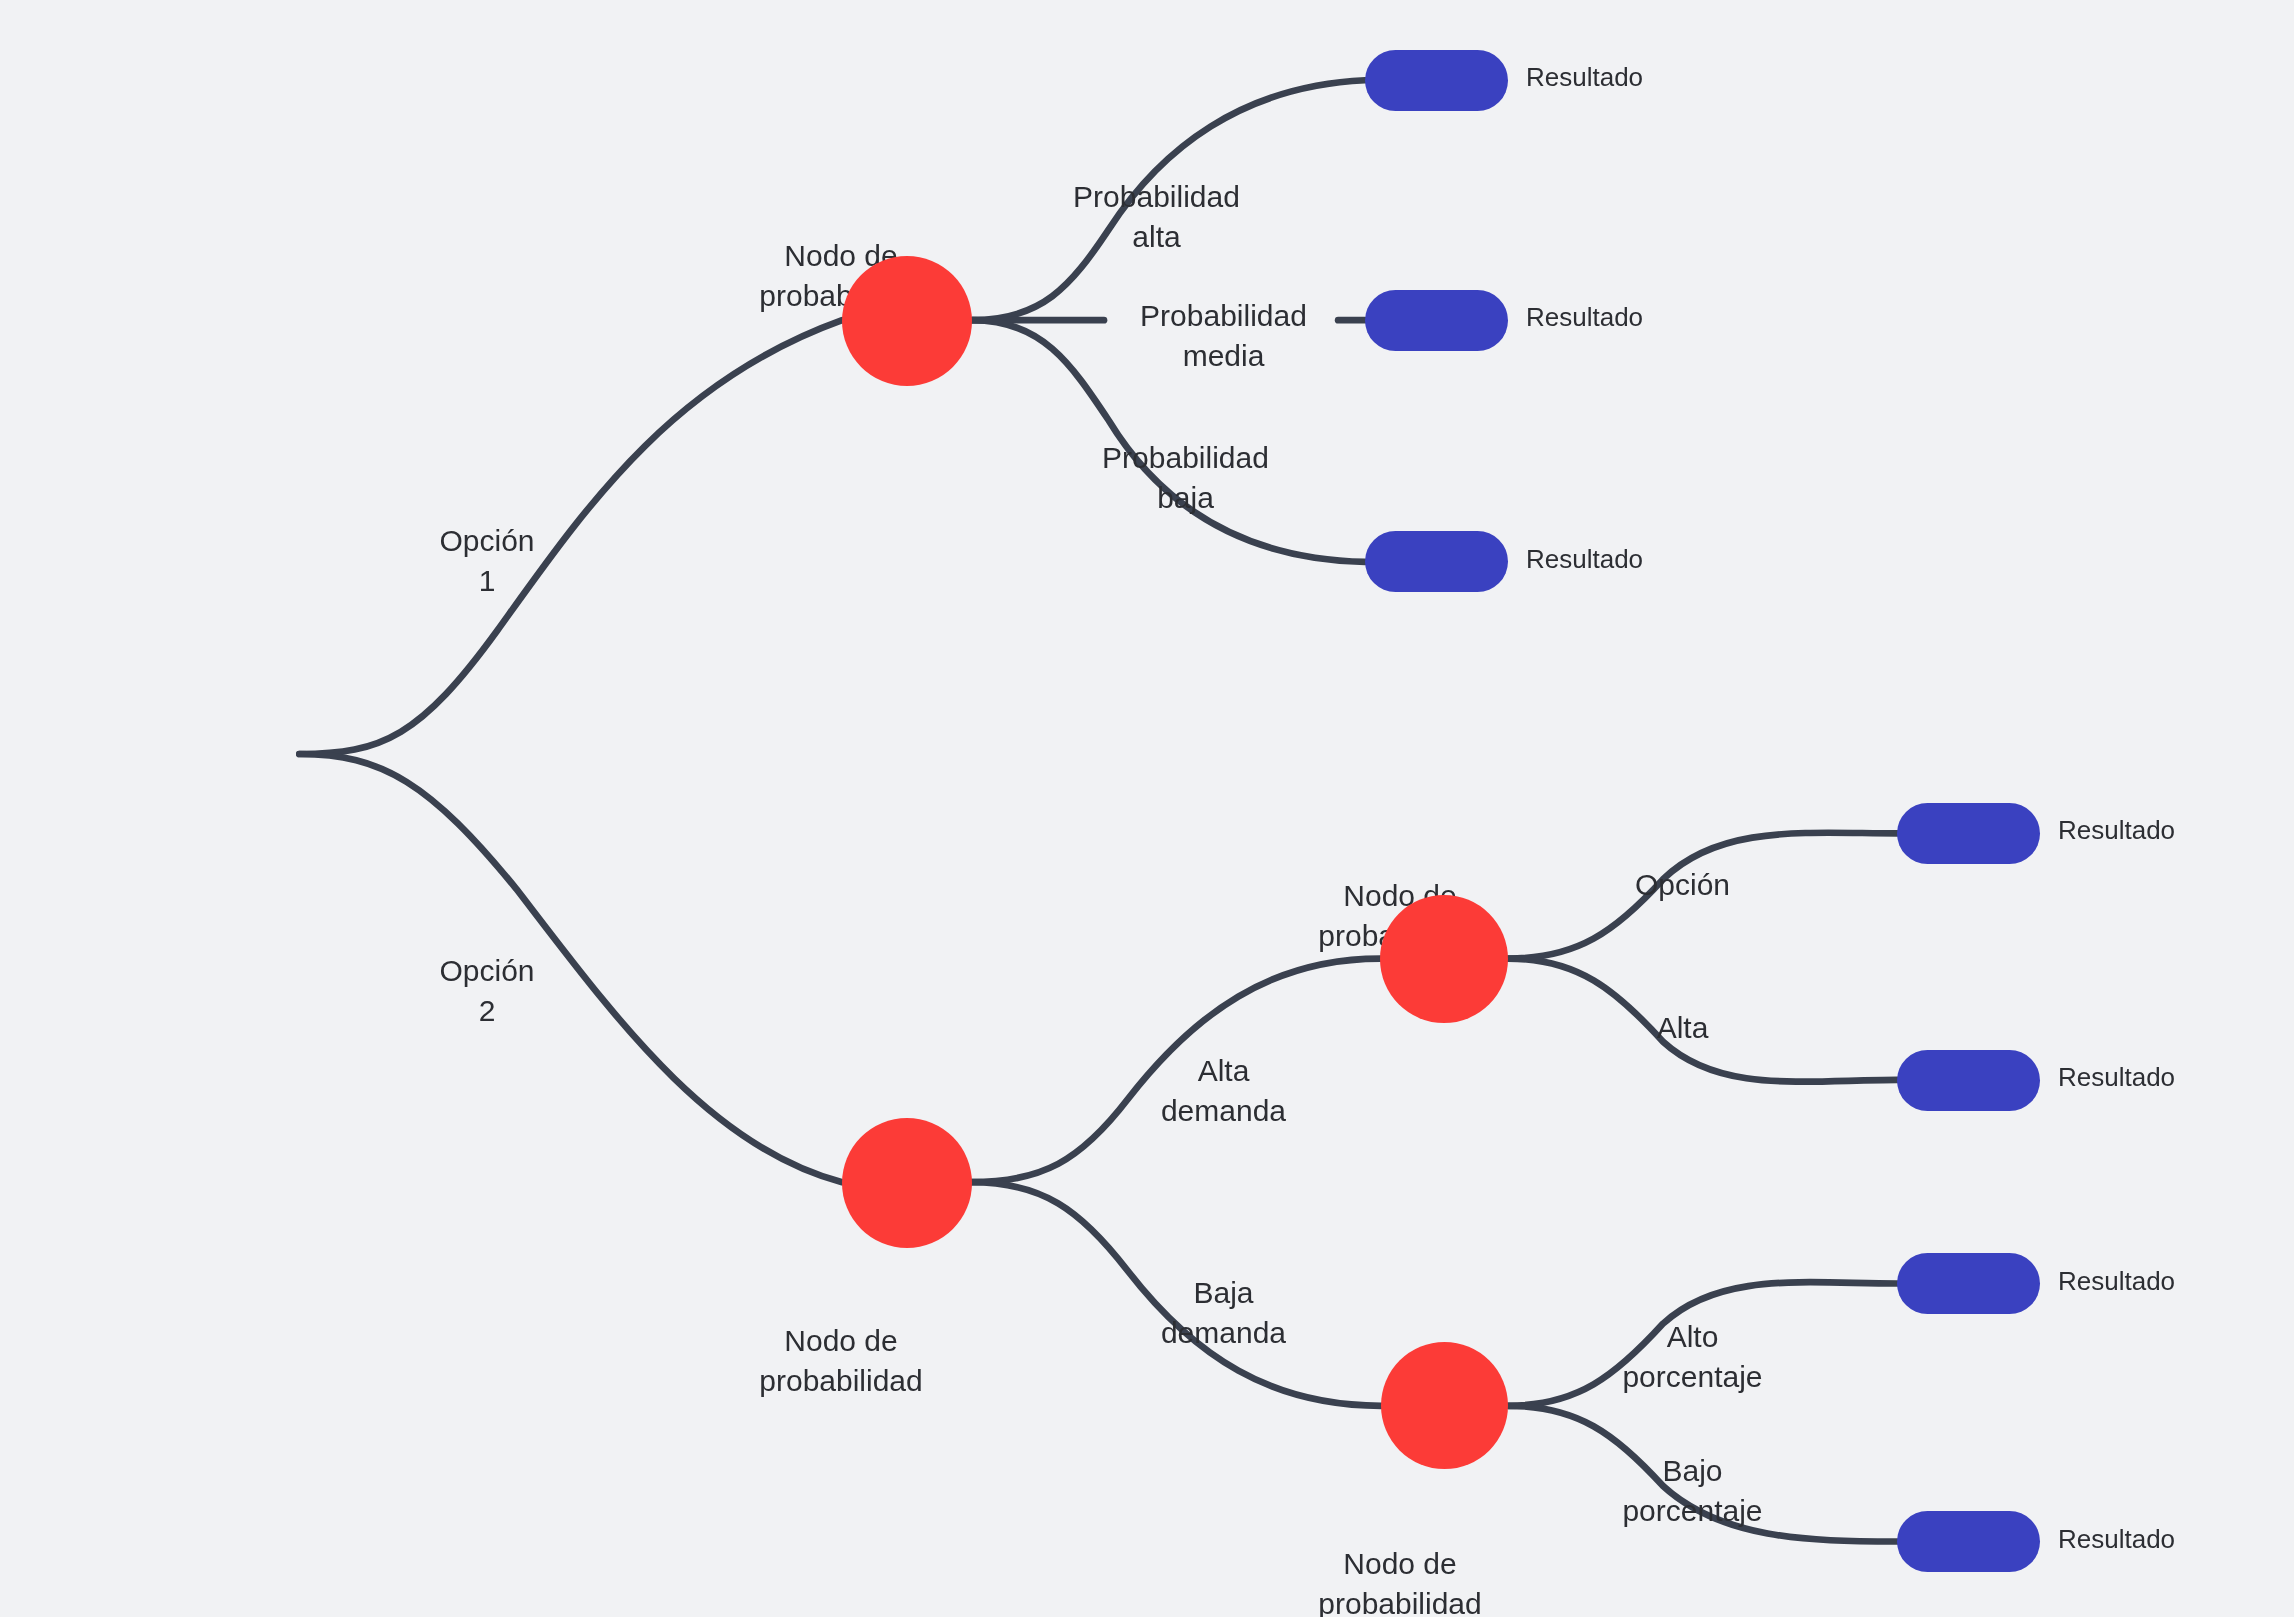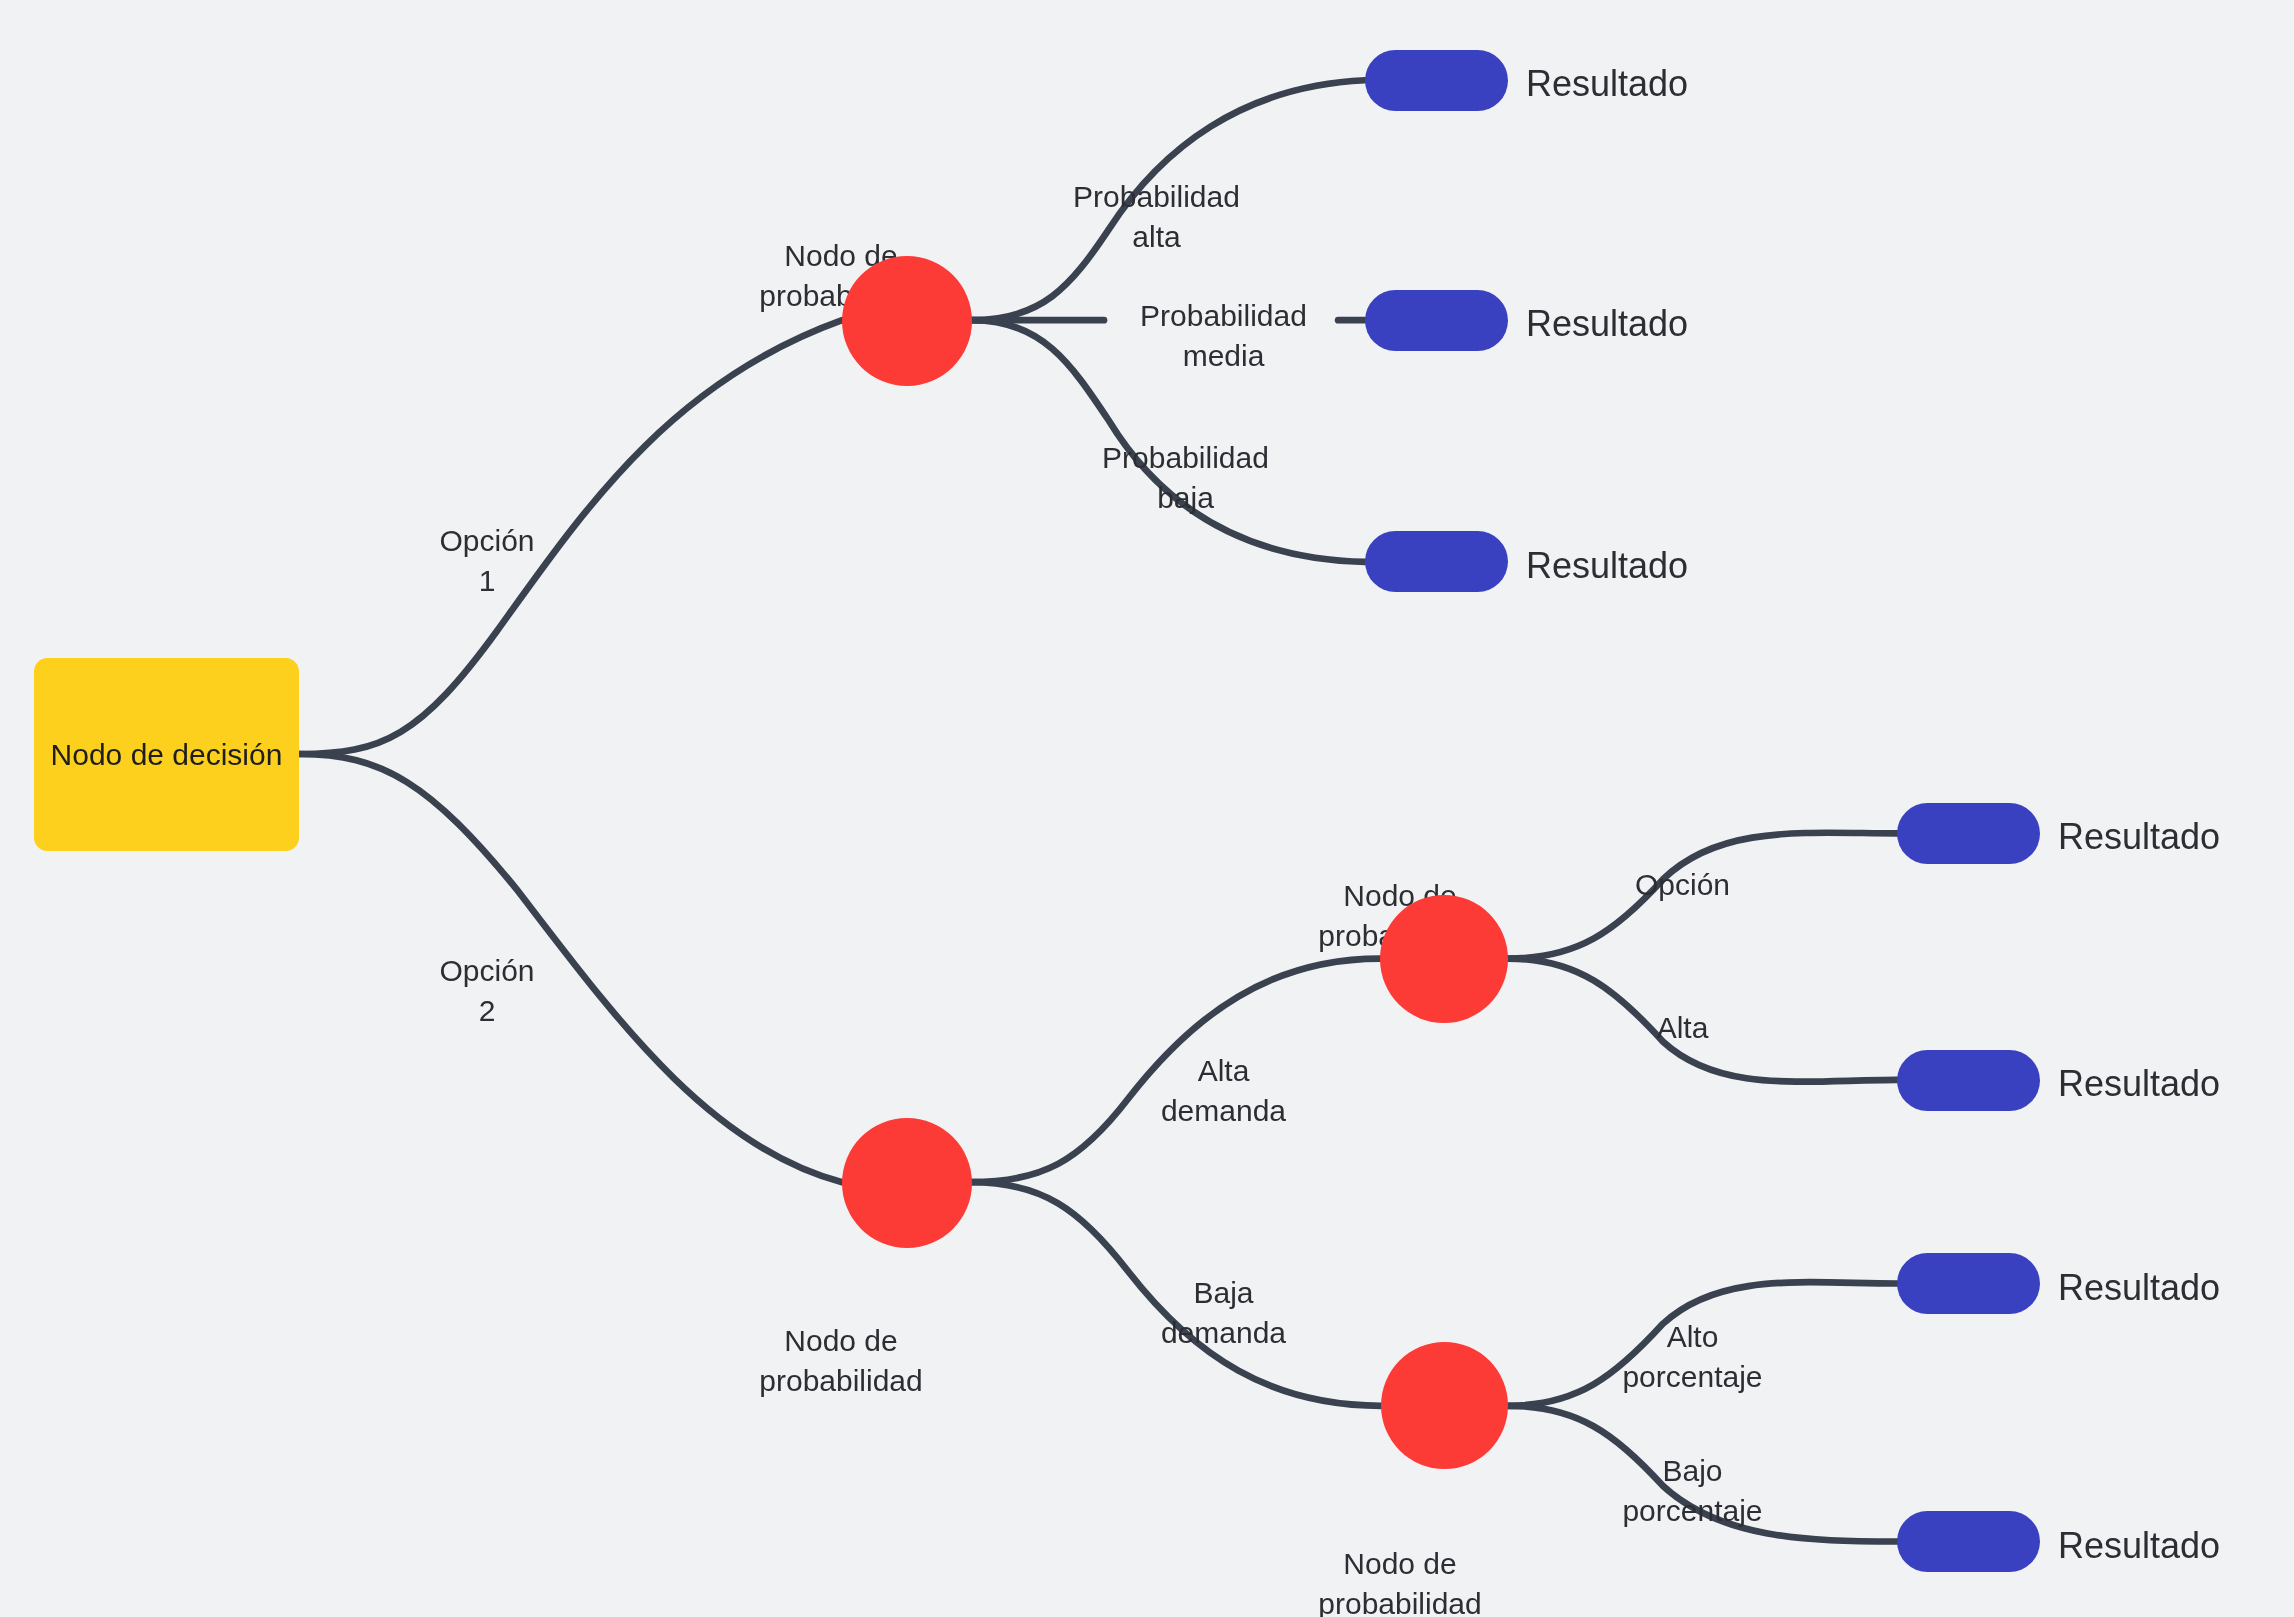--- a/index.html
+++ b/index.html
@@ -60,21 +60,21 @@
     color: #2C2E33;
     font-size: 30px;
     line-height: 1.33;
     text-align: center;
     white-space: pre-line;
     pointer-events: none;
   }
   .outcome-label {
     position: absolute;
     color: #2C2E33;
-    font-size: 36px;
+    font-size: 26px;
     line-height: 1.33;
     white-space: nowrap;
     text-align: left;
   }
 </style>
 </head>
 <body>
 
 <div id="stage">
 
@@ -97,24 +97,20 @@
       <path d="M1016,1237 C 1090,1237 1130,1265 1180,1330 C 1250,1420 1330,1471 1445,1471"></path>
 
       <path d="M1578,1003 C 1650,1003 1690,975 1740,920 C 1800,862 1890,872 1985,872"></path>
       <path d="M1578,1003 C 1650,1003 1690,1035 1740,1090 C 1800,1145 1890,1130 1985,1130"></path>
 
       <path d="M1578,1471 C 1650,1471 1690,1440 1740,1385 C 1800,1330 1890,1343 1985,1343"></path>
       <path d="M1578,1471 C 1650,1471 1690,1500 1740,1555 C 1800,1610 1890,1613 1985,1613"></path>
     </g>
   </svg>
 
-  <div class="node node-decision" style="left:34px; top:658px; width:265px; height:193px;">
-    <span>Nodo de
-decisión</span>
-  </div>
 
   <div class="edge-label" style="left:401px; top:521px; width:172px;">Opción
 1</div>
   <div class="edge-label" style="left:401px; top:951px; width:172px;">Opción
 2</div>
 
   <div class="caption" style="left:736px; top:196px; width:210px;">Nodo de
 probabilidad</div>
   <div class="node node-chance" style="left:842px; top:256px; width:130px; height:130px;"></div>
 

